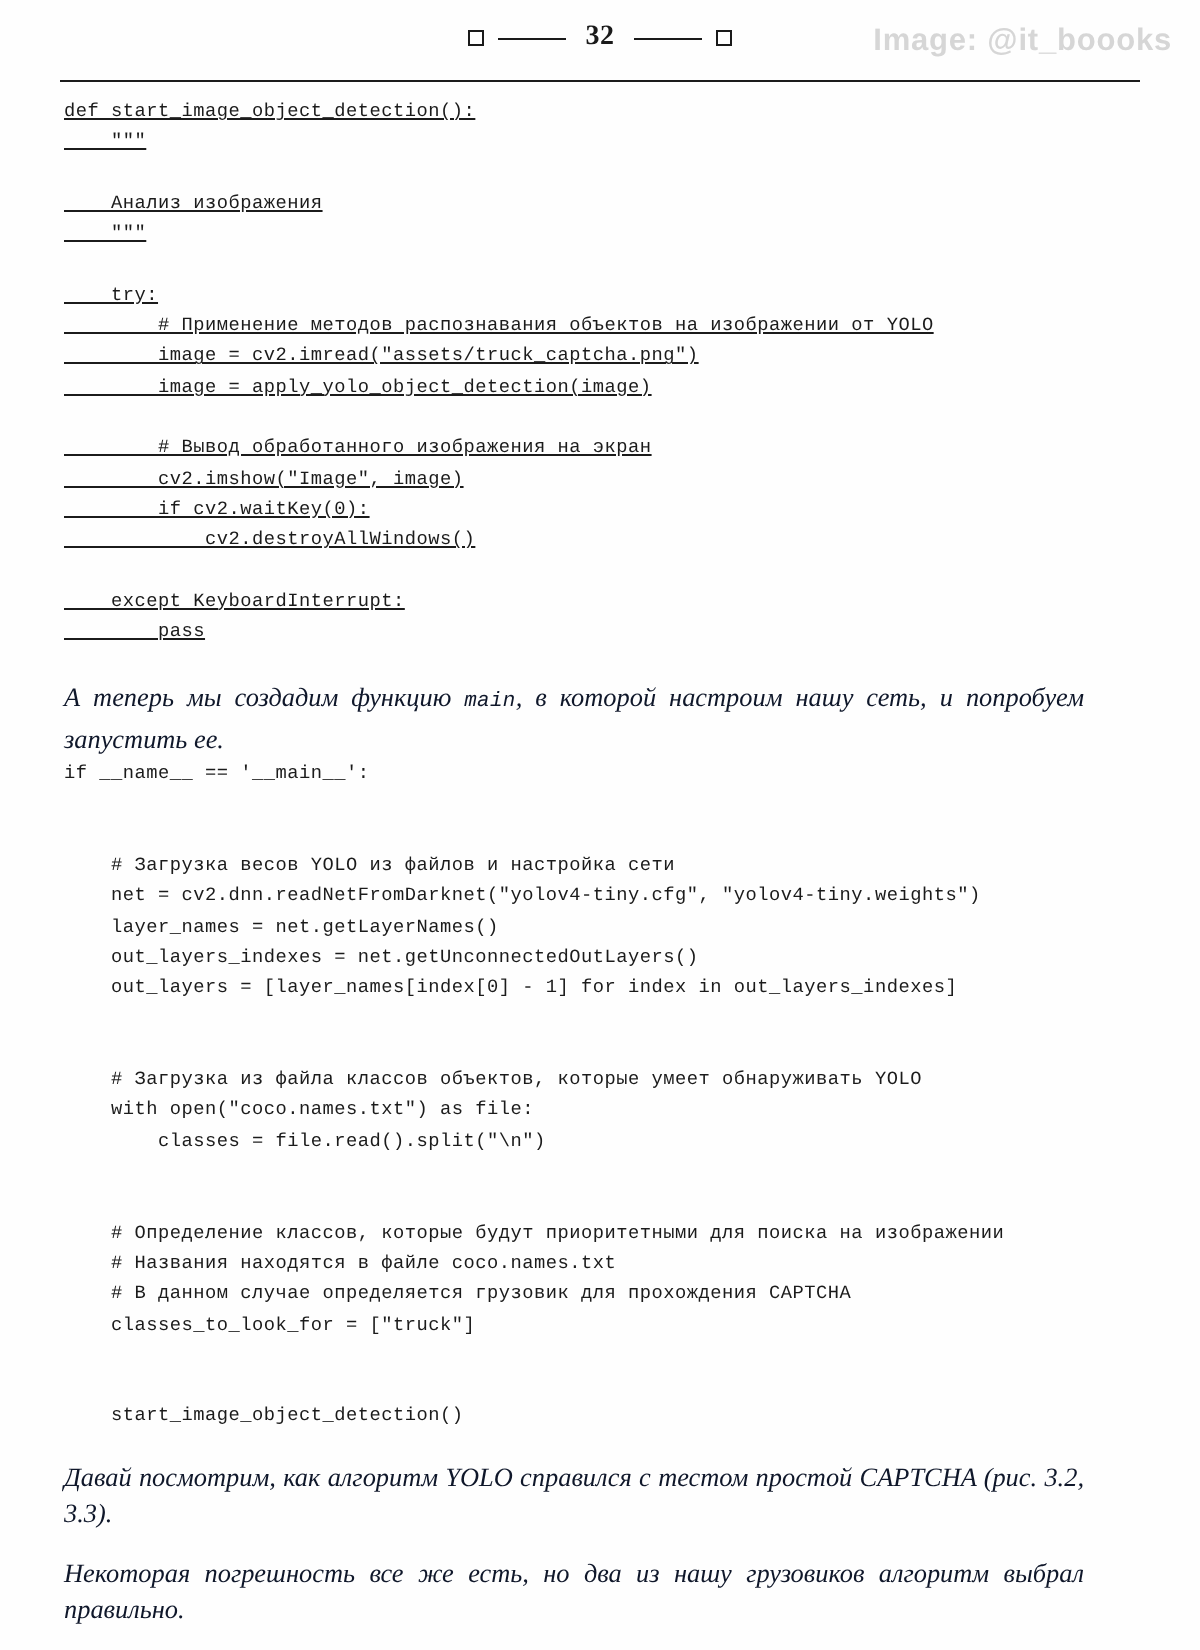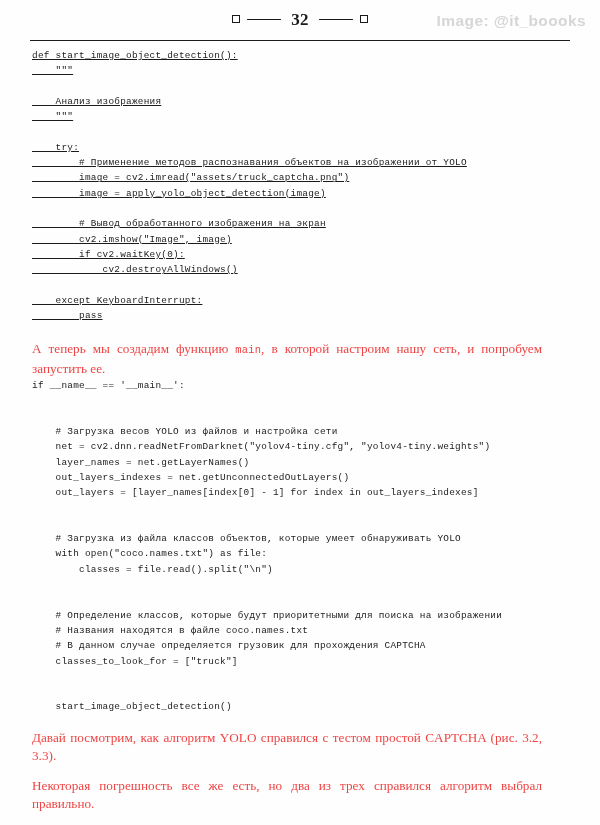--- a/index.html
+++ b/index.html
@@ -52,21 +52,21 @@
     display: block;
   }
   .folio-rule {
     width: 34px;
     height: 0;
     border-top: 1.6px solid #1a1a1a;
     display: block;
   }
   .folio-number {
     font-family: "Liberation Serif", "DejaVu Serif", serif;
-    font-size: 17px;
+    font-size: 14px;
     font-weight: bold;
     letter-spacing: 0.2px;
     line-height: 1;
     padding: 0 3px;
     color: #1a1a1a;
   }
   .head-rule {
     position: absolute;
     left: 30px;
     right: 30px;
@@ -117,22 +117,23 @@
 
   #code-block-1 { margin-top: 0; text-decoration: underline; }
   #code-block-2 { margin-top: 0; }
 
   
   .prose {
     font-family: "Liberation Serif", "DejaVu Serif", serif;
     font-size: 13.2px;
     line-height: 18.4px;
     text-align: justify;
-    color: #ef4444;
+    color: #0f172a;
     margin: 0;
+    font-style: italic;
   }
   .prose .mono-inline {
     font-family: "Liberation Mono", "DejaVu Sans Mono", monospace;
     font-size: 10.4px;
     letter-spacing: 0.2px;
   }
 
   .gap-before-para  { margin-top: 17px; }
   .gap-before-code  { margin-top: 16px; }
   .gap-para-tight   { margin-top: 11px; }
@@ -158,17 +159,17 @@
 
   <div class="content">
 
     <pre class="code-block" id="code-block-1"><span class="ln">def start_image_object_detection():</span><span class="ln">    """</span><span class="ln blank"></span><span class="ln">    Анализ изображения</span><span class="ln">    """</span><span class="ln blank"></span><span class="ln">    try:</span><span class="ln">        # Применение методов распознавания объектов на изображении от YOLO</span><span class="ln">        image = cv2.imread("assets/truck_captcha.png")</span><span class="ln">        image = apply_yolo_object_detection(image)</span><span class="ln blank"></span><span class="ln">        # Вывод обработанного изображения на экран</span><span class="ln">        cv2.imshow("Image", image)</span><span class="ln">        if cv2.waitKey(0):</span><span class="ln">            cv2.destroyAllWindows()</span><span class="ln blank"></span><span class="ln">    except KeyboardInterrupt:</span><span class="ln">        pass</span></pre>
 
     <p class="prose gap-before-para"><span>А теперь мы создадим функцию </span><span class="mono-inline">main</span><span>, в которой настроим нашу сеть, и попробуем запустить ее.</span></p>
 
     <pre class="code-block gap-before-code" id="code-block-2"><span class="ln">if __name__ == '__main__':</span><span class="ln blank"></span><span class="ln blank"></span><span class="ln">    # Загрузка весов YOLO из файлов и настройка сети</span><span class="ln">    net = cv2.dnn.readNetFromDarknet("yolov4-tiny.cfg", "yolov4-tiny.weights")</span><span class="ln">    layer_names = net.getLayerNames()</span><span class="ln">    out_layers_indexes = net.getUnconnectedOutLayers()</span><span class="ln">    out_layers = [layer_names[index[0] - 1] for index in out_layers_indexes]</span><span class="ln blank"></span><span class="ln blank"></span><span class="ln">    # Загрузка из файла классов объектов, которые умеет обнаруживать YOLO</span><span class="ln">    with open("coco.names.txt") as file:</span><span class="ln">        classes = file.read().split("\n")</span><span class="ln blank"></span><span class="ln blank"></span><span class="ln">    # Определение классов, которые будут приоритетными для поиска на изображении</span><span class="ln">    # Названия находятся в файле coco.names.txt</span><span class="ln">    # В данном случае определяется грузовик для прохождения CAPTCHA</span><span class="ln">    classes_to_look_for = ["truck"]</span><span class="ln blank"></span><span class="ln blank"></span><span class="ln">    start_image_object_detection()</span></pre>
 
     <p class="prose gap-after-code">Давай посмотрим, как алгоритм YOLO справился с тестом простой CAPTCHA (рис. 3.2, 3.3).</p>
-    <p class="prose gap-para-tight">Некоторая погрешность все же есть, но два из трех справился алгоритм выбрал правильно.</p>
+    <p class="prose gap-para-tight">Некоторая погрешность все же есть, но два из нашу грузовиков алгоритм выбрал правильно.</p>
     <p class="prose gap-para-tight">Кажется, пока что восстание машин нам не грозит! :)</p>
 
   </div>
 </div>
 
 </body></html>

